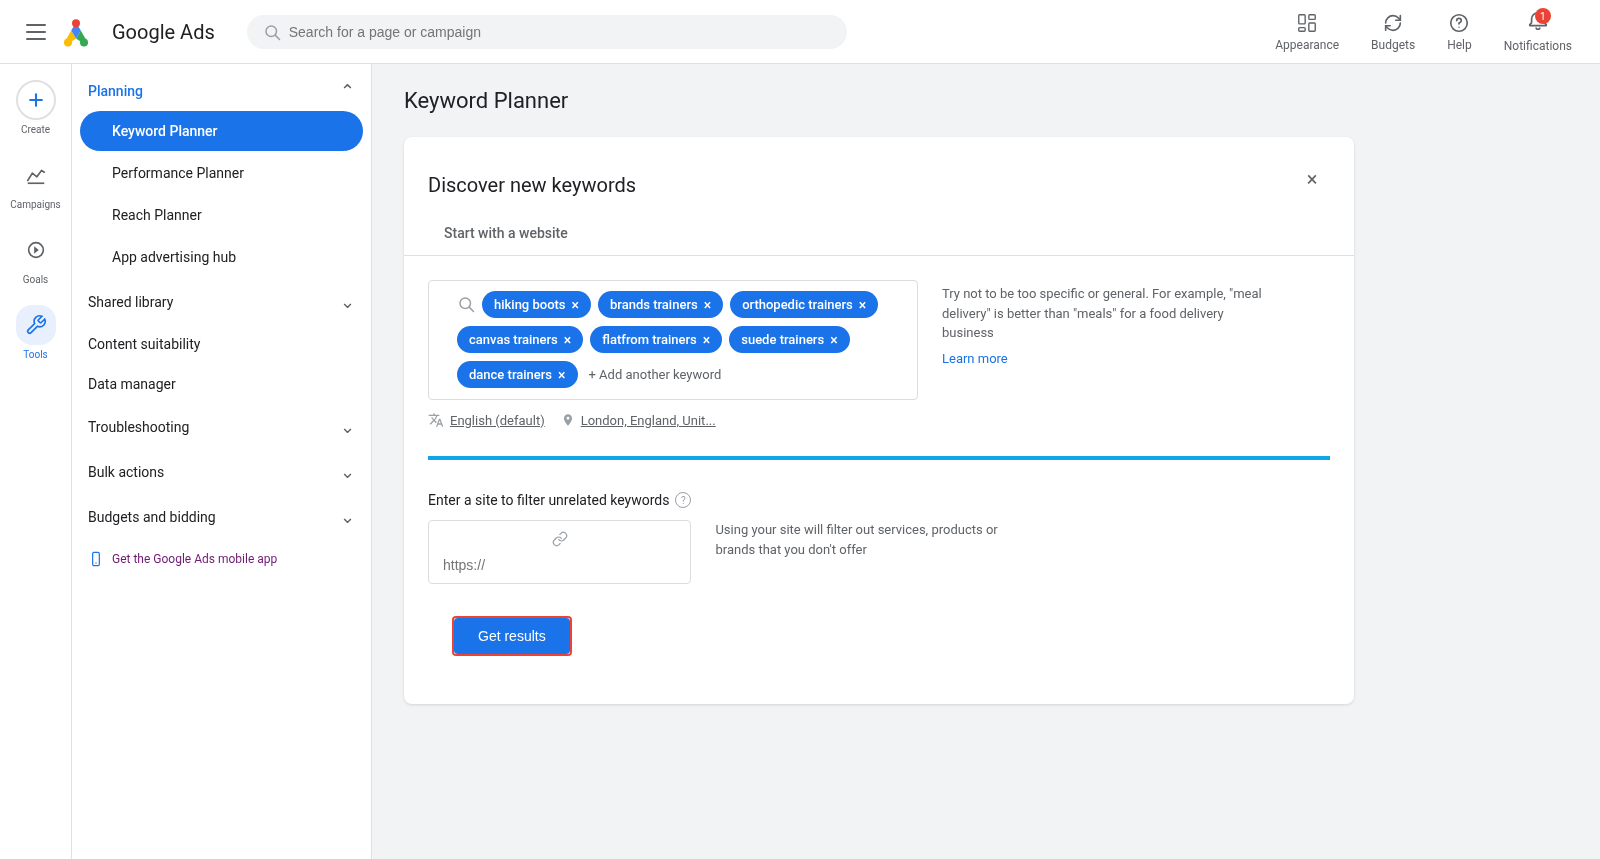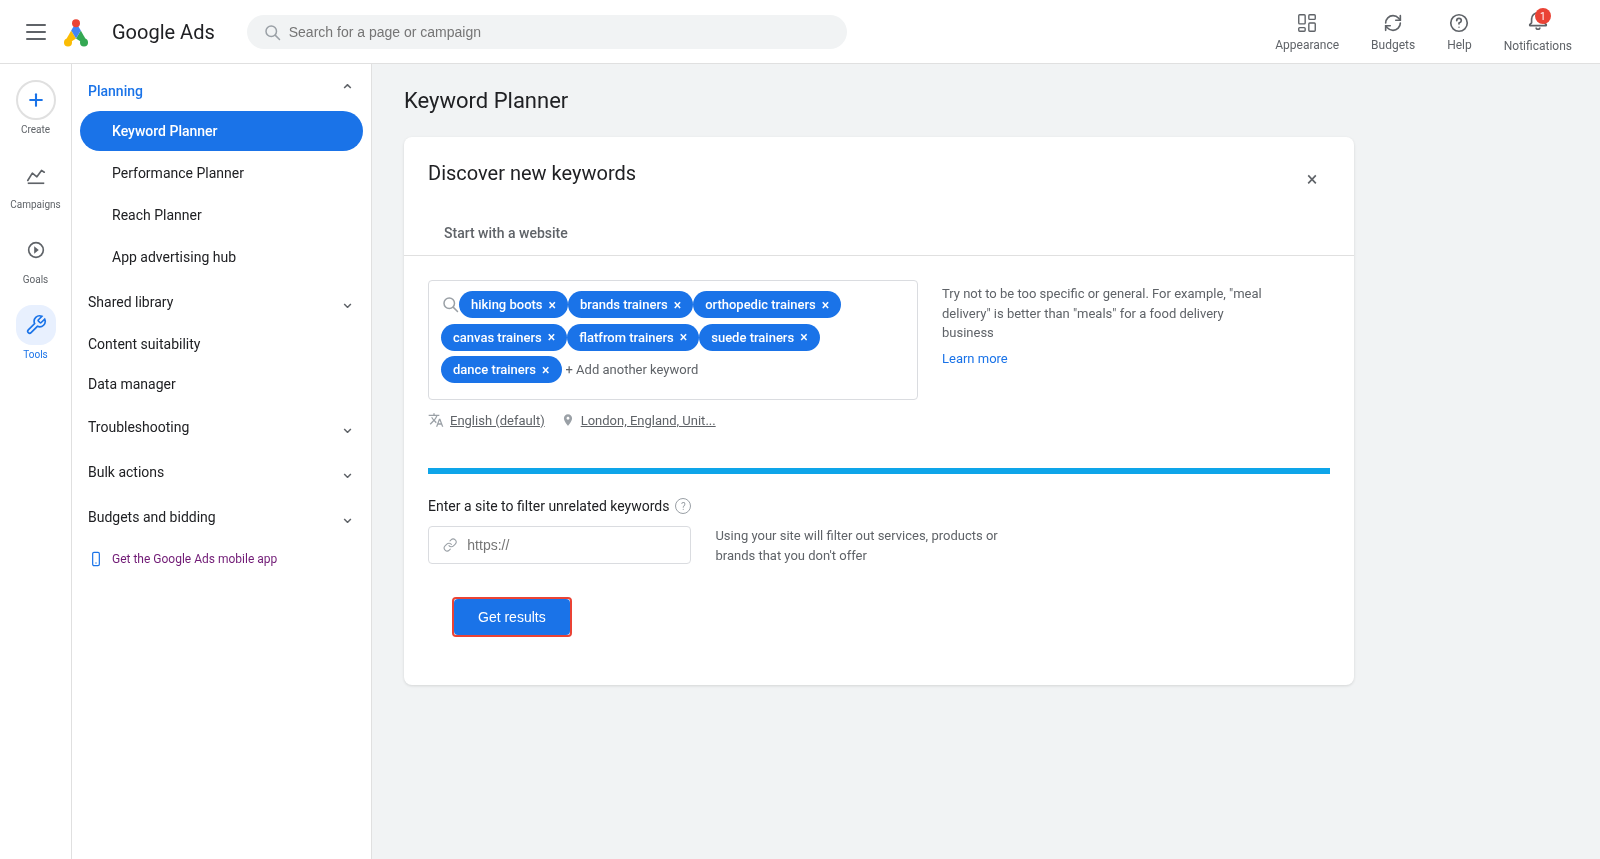--- a/index.html
+++ b/index.html
@@ -69,56 +69,56 @@
 
     
     .main-content { flex: 1; overflow-y: auto; padding: 24px 32px; }
     .page-title { font-size: 22px; font-weight: 400; color: #202124; margin-bottom: 24px; }
 
     
     .card {
       background: #fff; border-radius: 8px; box-shadow: 0 1px 3px rgba(0,0,0,0.12);
       max-width: 950px;
     }
-    .card-header { display: flex; align-items: flex-start; justify-content: space-between; padding: 24px 24px 0 24px; }
+    .card-header { display: flex; align-items: flex-end; justify-content: space-between; padding: 24px 24px 0 24px; }
     .card-title { font-size: 20px; font-weight: 400; color: #202124; }
     .close-btn { width: 36px; height: 36px; border-radius: 50%; display: flex; align-items: center; justify-content: center; cursor: pointer; color: #5f6368; font-size: 20px; }
 
     
     .tabs { display: flex; border-bottom: 1px solid #e0e0e0; padding: 0 24px; margin-top: 16px; }
     .tab { padding: 12px 16px; cursor: pointer; font-size: 14px; color: #5f6368; border-bottom: 3px solid transparent; margin-bottom: -1px; font-weight: 500; }
     .tab.active { color: #1a73e8; border-bottom-color: #1a73e8; }
 
     
     .card-body { padding: 24px; }
     .section-label { font-size: 14px; color: #202124; margin-bottom: 12px; }
     .keyword-input-area {
-      display: flex; flex-wrap: wrap; align-items: flex-start; gap: 0;
-      border: 1px solid #dadce0; border-radius: 4px; padding: 10px 12px;
+      display: flex; flex-wrap: wrap; align-items: flex-start; gap: 7px;
+      border: 1px solid #dadce0; border-radius: 4px; padding: 10px 28px;
       min-height: 120px; width: 100%; max-width: 490px;
     }
     .keyword-tag {
       display: inline-flex; align-items: center; gap: 6px;
       background: #1a73e8; color: #fff; border-radius: 16px;
       padding: 6px 12px; font-size: 13px; font-weight: 500;
     }
     .tag-x { cursor: pointer; font-size: 14px; line-height: 1; }
     .add-keyword { color: #5f6368; font-size: 13px; cursor: pointer; padding: 6px 4px; display: flex; align-items: center; gap: 4px; }
     .two-col { display: flex; gap: 24px; align-items: flex-start; }
     .hint-box { max-width: 320px; padding-top: 4px; }
     .hint-text { font-size: 13px; color: #5f6368; line-height: 1.5; }
     .hint-link { color: #1a73e8; font-size: 13px; cursor: pointer; margin-top: 8px; display: block; }
     .lang-location { display: flex; align-items: center; gap: 16px; margin-top: 12px; font-size: 13px; color: #5f6368; }
     .lang-loc-item { display: flex; align-items: center; gap: 6px; cursor: pointer; text-decoration: underline; }
 
     
-    .filter-section { margin-top: 40px; padding-top: 24px; border-top: 6px solid #0ea5e9; }
+    .filter-section { margin-top: 28px; padding-top: 32px; border-top: 4px solid #0ea5e9; }
     .filter-label { font-size: 14px; color: #202124; margin-bottom: 12px; display: flex; align-items: center; gap: 6px; }
     .help-icon { width: 16px; height: 16px; border: 1px solid #9aa0a6; border-radius: 50%; display: inline-flex; align-items: center; justify-content: center; font-size: 10px; color: #9aa0a6; }
-    .url-input { display: flex; align-items: center; gap: 10px; border: 1px solid #dadce0; border-radius: 4px; padding: 10px 14px; max-width: 490px; }
+    .url-input { display: flex; align-items: center; gap: 10px; border: 1px solid #dadce0; border-radius: 4px; padding: 10px 14px; max-width: 490px; flex-direction: column; }
     .url-input input { border: none; outline: none; font-size: 14px; color: #5f6368; width: 100%; }
 
     
     .get-results-section { padding: 24px; padding-top: 32px; }
     .get-results-wrapper { border: 2px solid #ea4335; border-radius: 4px; display: inline-block; }
     .get-results-btn {
       background: #1a73e8; color: #fff; border: none; border-radius: 4px;
       padding: 10px 24px; font-size: 14px; font-weight: 500; cursor: pointer;
       display: block;
     }

